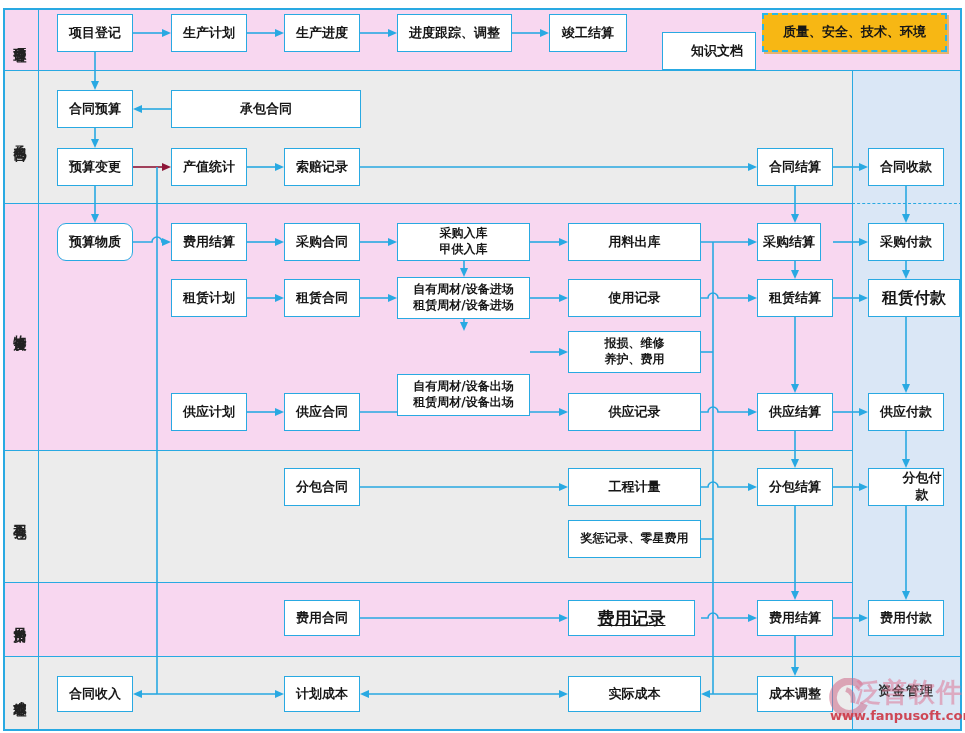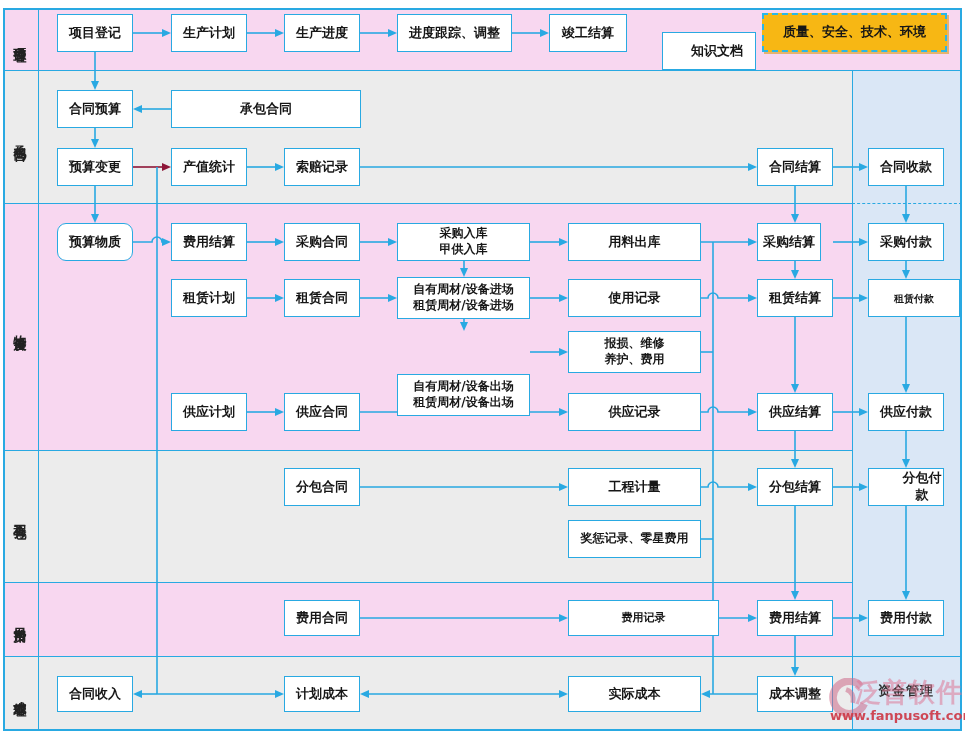--- a/index.html
+++ b/index.html
@@ -293,37 +293,37 @@
 甲供入库</div>
       <div class="node" style="left: 568px; top: 223px; width: 133px; height: 38px; font-size: 13px;">用料出库</div>
       <div class="node" style="left: 757px; top: 223px; width: 64px; height: 38px; font-size: 13px;">采购结算</div>
       <div class="node" style="left: 868px; top: 223px; width: 76px; height: 38px; font-size: 13px;">采购付款</div>
       <div class="node" style="left: 171px; top: 279px; width: 76px; height: 38px; font-size: 13px;">租赁计划</div>
       <div class="node" style="left: 284px; top: 279px; width: 76px; height: 38px; font-size: 13px;">租赁合同</div>
       <div class="node" style="left: 397px; top: 277px; width: 133px; height: 42px; font-size: 12px;">自有周材/设备进场
 租赁周材/设备进场</div>
       <div class="node" style="left: 568px; top: 279px; width: 133px; height: 38px; font-size: 13px;">使用记录</div>
       <div class="node" style="left: 757px; top: 279px; width: 76px; height: 38px; font-size: 13px;">租赁结算</div>
-      <div class="node" style="left: 868px; top: 279px; width: 92px; height: 38px; font-size: 10px;">租赁付款</div>
+      <div class="node" style="left: 868px; top: 279px; width: 92px; height: 38px; font-size: 16px;">租赁付款</div>
       <div class="node" style="left: 397px; top: 331px; width: 133px; height: 42px; font-size: 12px; margin-top: 43px;">自有周材/设备出场
 租赁周材/设备出场</div>
       <div class="node" style="left: 568px; top: 331px; width: 133px; height: 42px; font-size: 12px;">报损、维修
 养护、费用</div>
       <div class="node" style="left: 171px; top: 393px; width: 76px; height: 38px; font-size: 13px;">供应计划</div>
       <div class="node" style="left: 284px; top: 393px; width: 76px; height: 38px; font-size: 13px;">供应合同</div>
       <div class="node" style="left: 568px; top: 393px; width: 133px; height: 38px; font-size: 13px;">供应记录</div>
       <div class="node" style="left: 757px; top: 393px; width: 76px; height: 38px; font-size: 13px;">供应结算</div>
       <div class="node" style="left: 868px; top: 393px; width: 76px; height: 38px; font-size: 13px;">供应付款</div>
       <div class="node" style="left: 284px; top: 468px; width: 76px; height: 38px; font-size: 13px;">分包合同</div>
       <div class="node" style="left: 568px; top: 468px; width: 133px; height: 38px; font-size: 13px;">工程计量</div>
       <div class="node" style="left: 757px; top: 468px; width: 76px; height: 38px; font-size: 13px;">分包结算</div>
       <div class="node" style="left: 868px; top: 468px; width: 76px; height: 38px; font-size: 13px; padding-left: 32px;">分包付款</div>
       <div class="node" style="left: 568px; top: 520px; width: 133px; height: 38px; font-size: 12px;">奖惩记录、零星费用</div>
       <div class="node" style="left: 284px; top: 600px; width: 76px; height: 36px; font-size: 13px;">费用合同</div>
-      <div class="node" style="left: 568px; top: 600px; width: 151px; height: 36px; font-size: 11px;">费用记录</div>
+      <div class="node" style="left: 568px; top: 600px; width: 127px; height: 36px; font-size: 17px; text-decoration: underline;">费用记录</div>
       <div class="node" style="left: 757px; top: 600px; width: 76px; height: 36px; font-size: 13px;">费用结算</div>
       <div class="node" style="left: 868px; top: 600px; width: 76px; height: 36px; font-size: 13px;">费用付款</div>
       <div class="node" style="left: 57px; top: 676px; width: 76px; height: 36px; font-size: 13px;">合同收入</div>
       <div class="node" style="left: 284px; top: 676px; width: 76px; height: 36px; font-size: 13px;">计划成本</div>
       <div class="node" style="left: 568px; top: 676px; width: 133px; height: 36px; font-size: 13px;">实际成本</div>
       <div class="node" style="left: 757px; top: 676px; width: 76px; height: 36px; font-size: 13px;">成本调整</div>
     </div>
   <div id="rowlabels">
       <div class="rowlabel" style="top: 8px; height: 62px;">项目管理</div>
       <div class="rowlabel" style="top: 70px; height: 133px;">承包合同</div>

